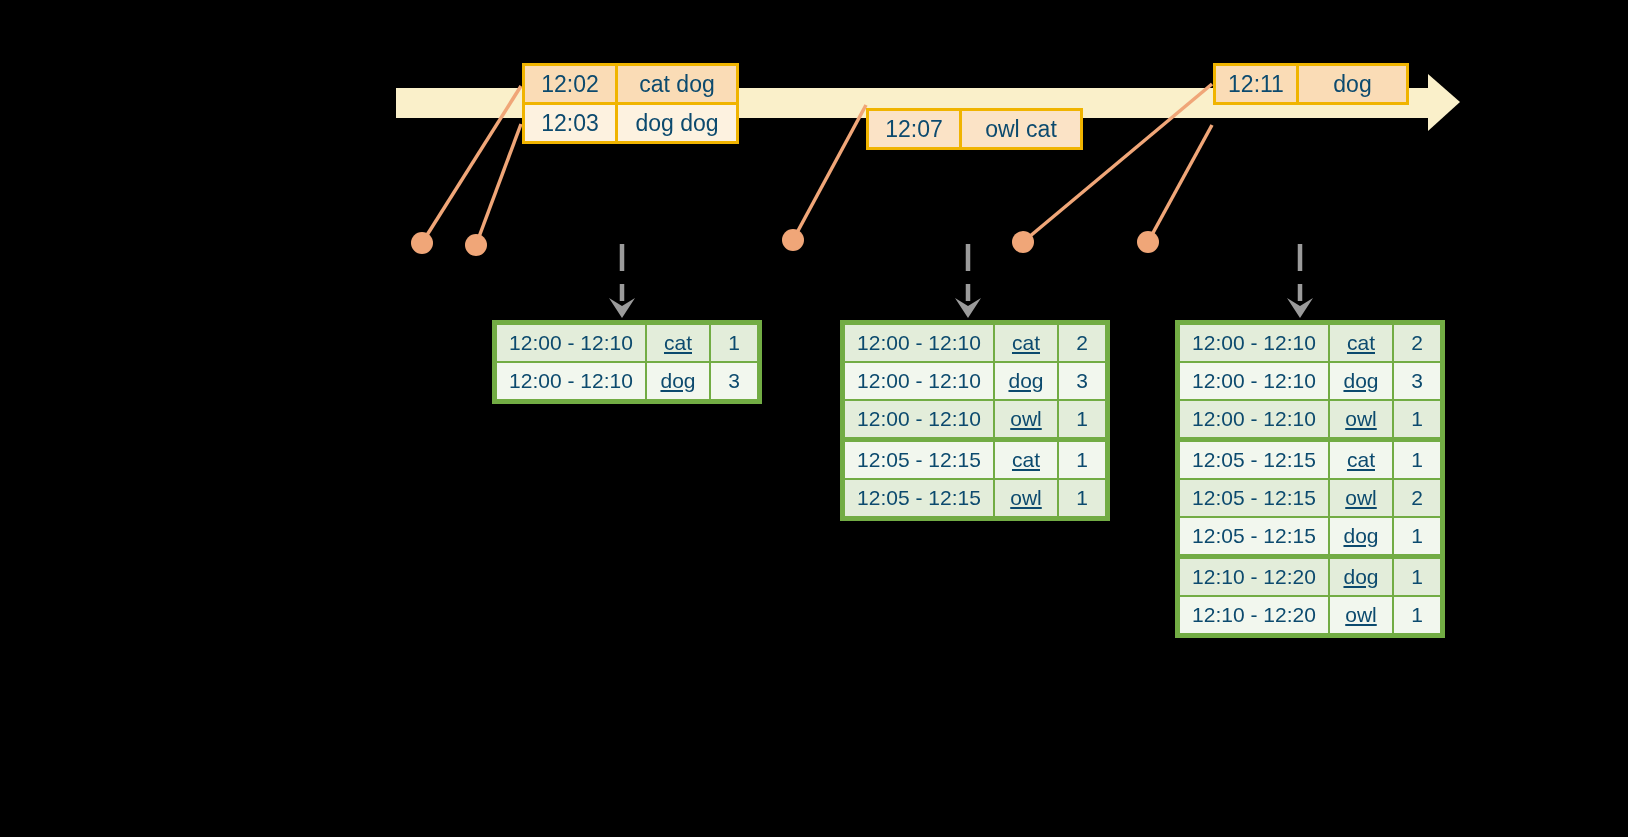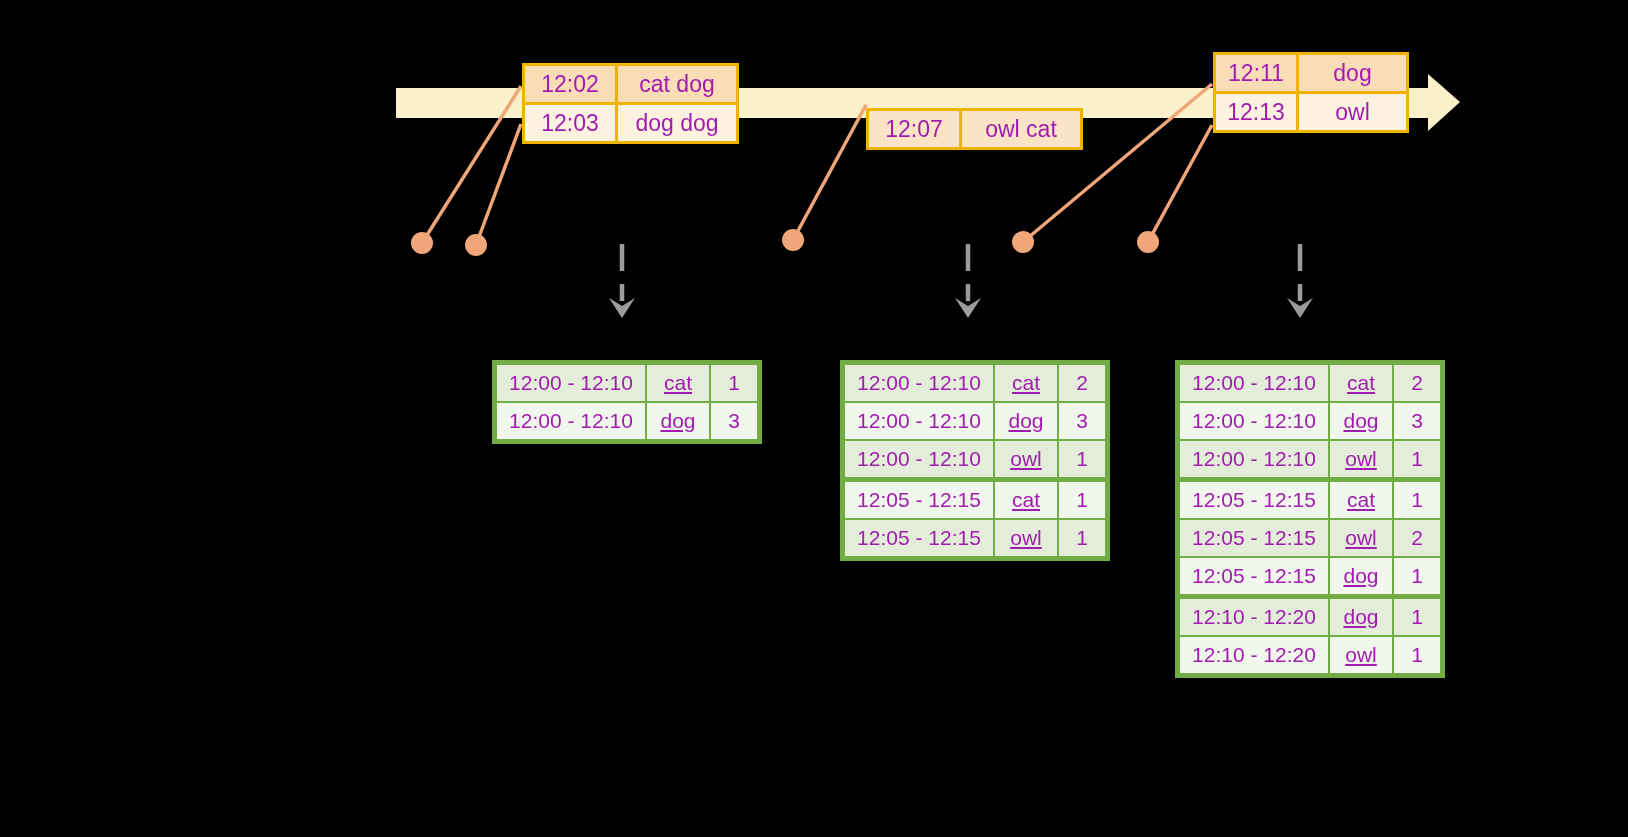--- a/index.html
+++ b/index.html
@@ -3,21 +3,21 @@
 <meta charset="utf-8">
 <style>
   html, body { margin: 0; padding: 0; background: #000; }
   #canvas {
     position: relative;
     width: 1628px;
     height: 837px;
     background: #000;
     overflow: hidden;
     font-family: "Liberation Sans", sans-serif;
-    color: #a21caf;
+    color: #0c4a6e;
   }
   #connector-layer { position: absolute; left: 0; top: 0; }
 
   
   .etable { position: absolute; }
   .etable table { border-collapse: collapse; }
   .etable td {
     border: 3px solid #F0B400;
     height: 36px;
     text-align: center;
@@ -28,21 +28,21 @@
   .et12 td.c-time  { width: 82px; }
   .et12 td.c-words { width: 110px; }
   .et3  td.c-time  { width: 72px; }
   .et3  td.c-words { width: 99px; }
   tr.row-dark  td { background: #FADCB6; }
   tr.row-mid   td { background: #FBE3C6; }
   tr.row-light td { background: #FDF2E0; margin-top: 20px; }
 
   
   .rtable { position: absolute; }
-  .rtable table { border-collapse: collapse; border: 5px solid #72AC44; margin-top: 40px; }
+  .rtable table { border-collapse: collapse; border: 5px solid #72AC44; }
   .rtable td {
     border: 2px solid #72AC44;
     height: 36px;
     text-align: center;
     vertical-align: middle;
     font-size: 21px;
     padding: 0 2px;
   }
   .rtable td.c-window { width: 144px; }
   .rtable td.c-word   { width: 58px; text-decoration: underline; }
@@ -102,31 +102,27 @@
     <table>
       <tbody>
           <tr class="row-mid">
         <td class="c-time">12:07</td>
         <td class="c-words">owl cat</td>
       </tr>
     </tbody>
       </table>
   </div>
 
-  <div class="etable et3" style="left:1213px; top:52px;">
+  <div class="etable et3" style="left:1213px; top:63px;">
     <table>
       <tbody>
           <tr class="row-dark">
         <td class="c-time">12:11</td>
         <td class="c-words">dog</td>
       </tr>
-      <tr class="row-light">
-        <td class="c-time">12:13</td>
-        <td class="c-words">owl</td>
-      </tr>
     </tbody>
       </table>
   </div>
 
   <div class="rtable" style="left:492px; top:320px;">
     <table>
       <tbody>
           <tr class="r-green">
         <td class="c-window">12:00 - 12:10</td>
         <td class="c-word">cat</td>

